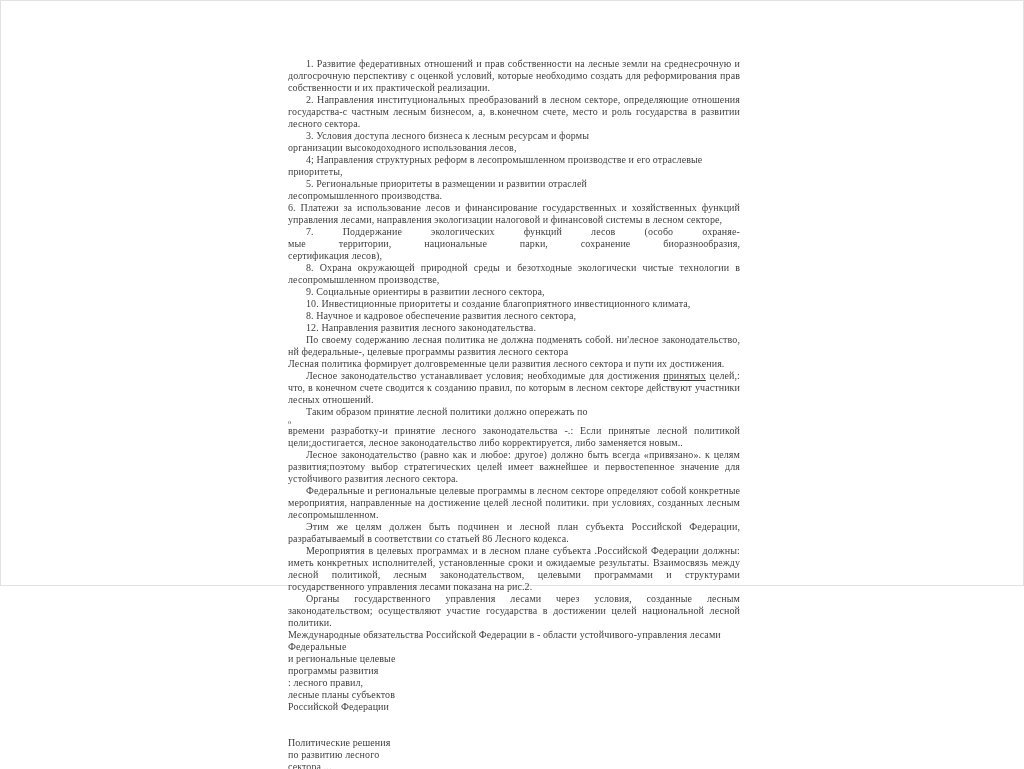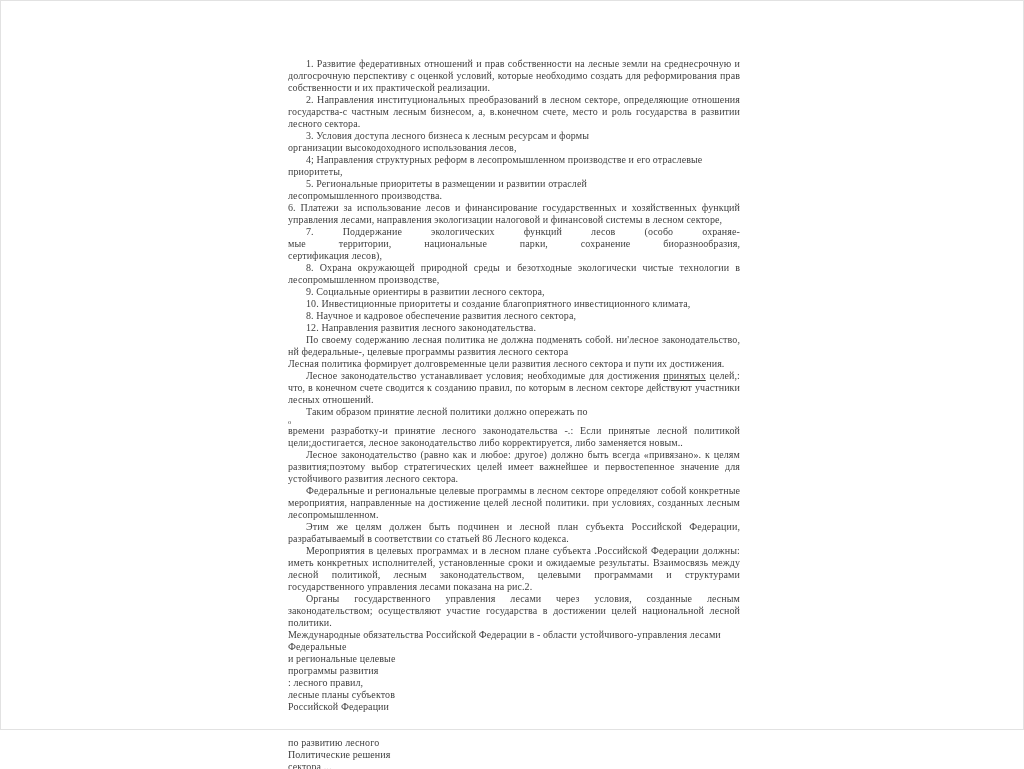--- a/index.html
+++ b/index.html
@@ -7,21 +7,21 @@
     padding: 0;
     width: 1024px;
     height: 769px;
     background: #ffffff;
     font-family: "Liberation Serif", serif;
   }
   .frame {
     position: absolute;
     left: 0; top: 0;
     width: 1024px;
-    height: 730px;
+    height: 586px;
     box-sizing: border-box;
     border: 1px solid #e2e2e2;
     background: #ffffff;
   }
   #doc {
     position: absolute;
     left: 287px;
     top: 57px;
     width: 452px;
     color: #3f3f3f;
@@ -80,17 +80,17 @@
       <p class="ind just">Мероприятия в целевых программах и в лесном плане субъекта .Российской Федерации должны: иметь конкретных исполнителей, установленные сроки и ожидаемые результаты. Взаимосвязь между лесной политикой, лесным законодательством, целевыми программами и структурами государственного управления лесами показана на рис.2.</p>
       <p class="ind just">Органы государственного управления лесами через условия, созданные лесным законодательством; осуществляют участие государства в достижении целей национальной лесной политики.</p>
       <p>Международные обязательства Российской Федерации в - области устойчивого-управления лесами</p>
       <p>Федеральные</p>
       <p>и региональные целевые</p>
       <p>программы развития</p>
       <p>: лесного правил,</p>
       <p>лесные планы субъектов</p>
       <p>Российской Федерации</p>
       <p class="gap2"></p>
+      <p>Политические решения</p>
       <p>по развитию лесного</p>
-      <p>Политические решения</p>
       <p>сектора ...</p>
     </div>
 </div>
 
 </body></html>

